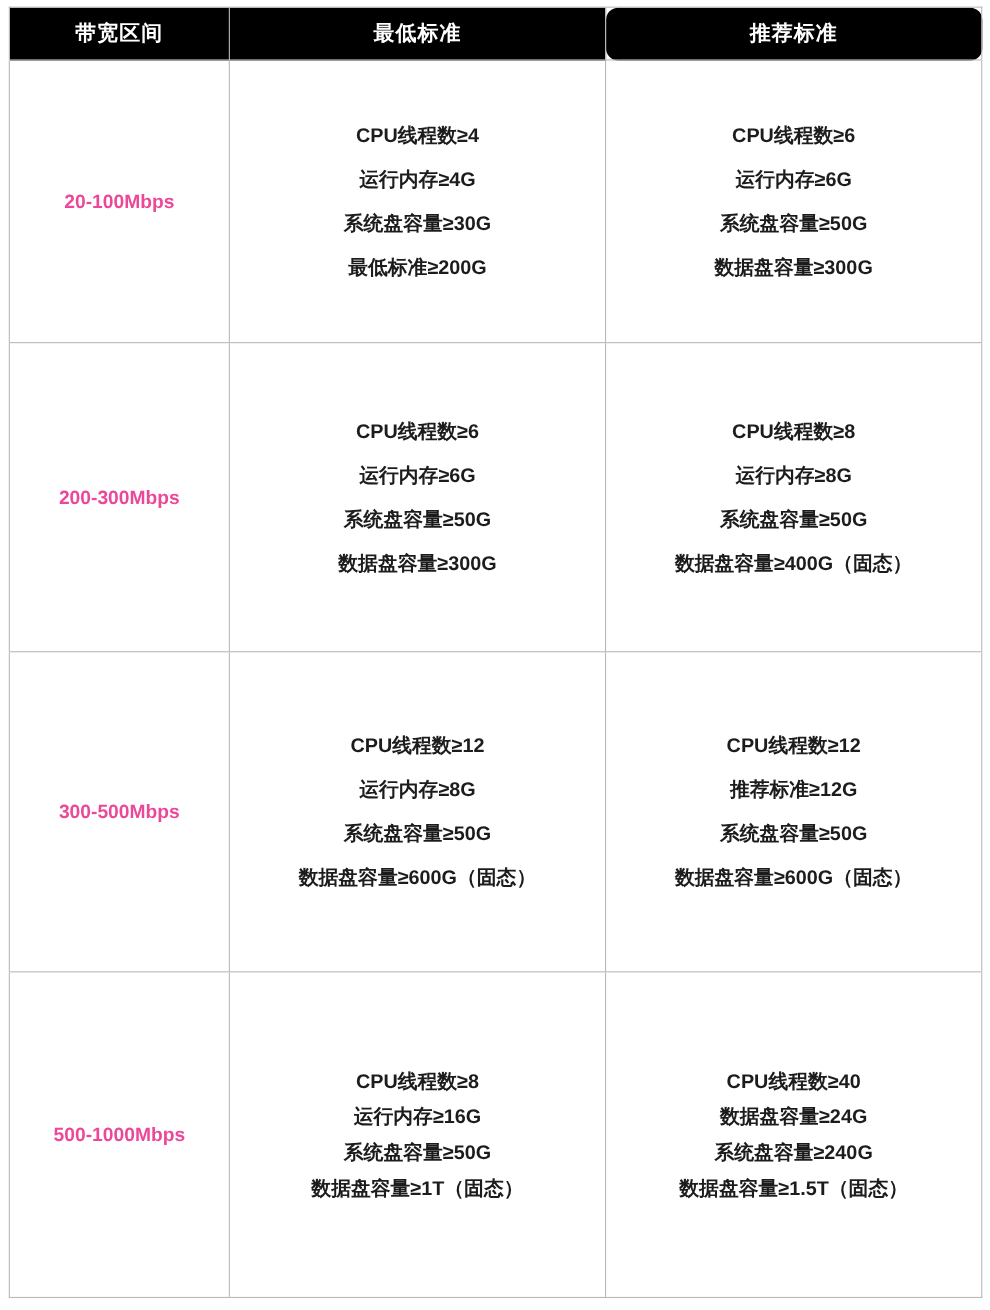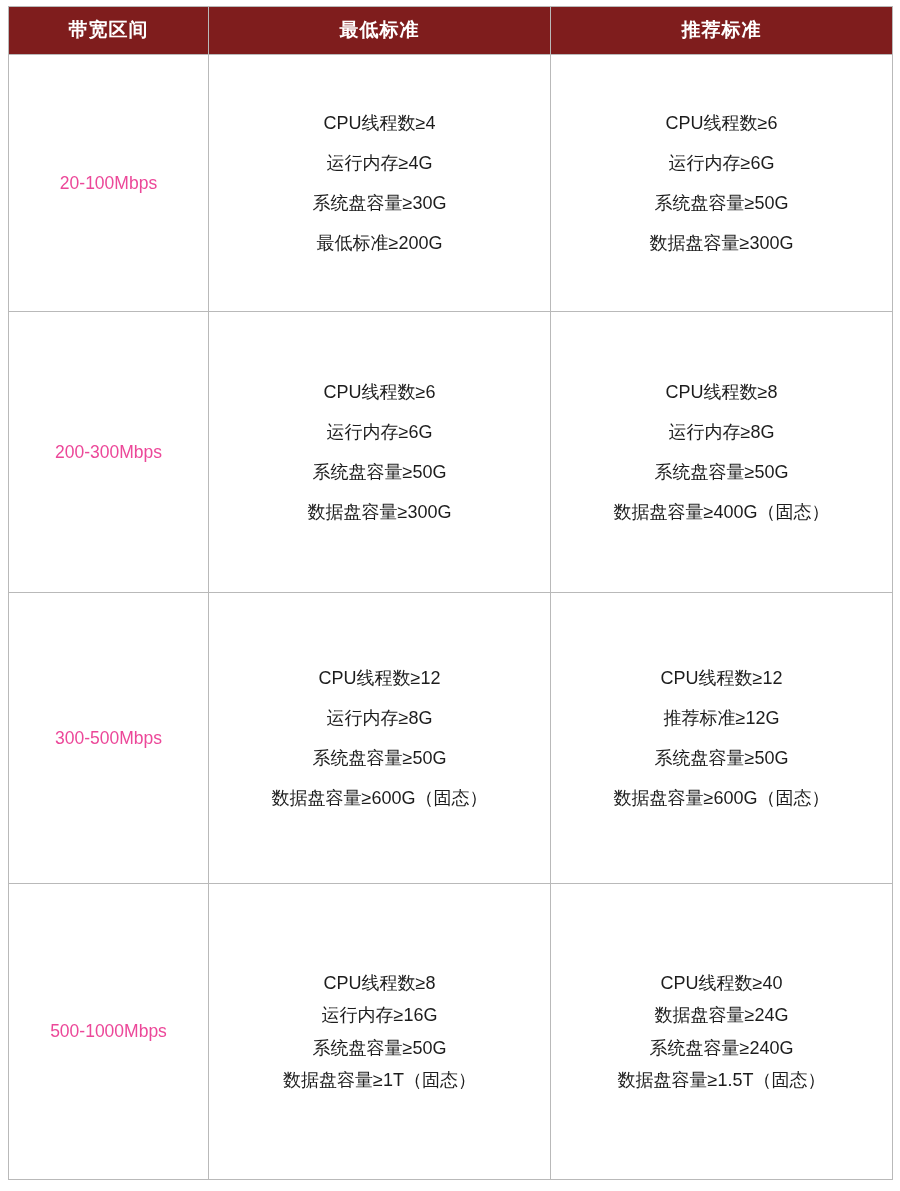--- a/index.html
+++ b/index.html
@@ -23,40 +23,41 @@
     width: 884px;
     border-collapse: collapse;
     table-layout: fixed;
     border: 1px solid #b9b9b9;
   }
   table.spec-table col.c1 { width: 200px; }
   table.spec-table col.c2 { width: 342px; }
   table.spec-table col.c3 { width: 342px; }
 
   thead th {
-    background: #7f1d1d;
+    background: #000000;
     color: #ffffff;
     font-size: 19px;
     font-weight: bold;
     letter-spacing: 1px;
     text-align: center;
     padding: 10px 4px 11px 4px;
     border-right: 1px solid #b9b9b9;
     border-bottom: 1px solid #b9b9b9;
   }
-  thead th:last-child { border-right: none; }
+  thead th:last-child { border-right: none; border-radius: 11px; }
 
   tbody td {
     border-top: 1px solid #b9b9b9;
     border-right: 1px solid #b9b9b9;
     text-align: center;
     vertical-align: middle;
     font-size: 18px;
     color: #1c1c1c;
     padding: 0;
+    font-weight: bold;
   }
   tbody td:last-child { border-right: none; }
 
   td.band {
     font-size: 17.5px;
     color: #ec4899;
   }
   .lines {
     display: block;
     padding: 14px 6px;

